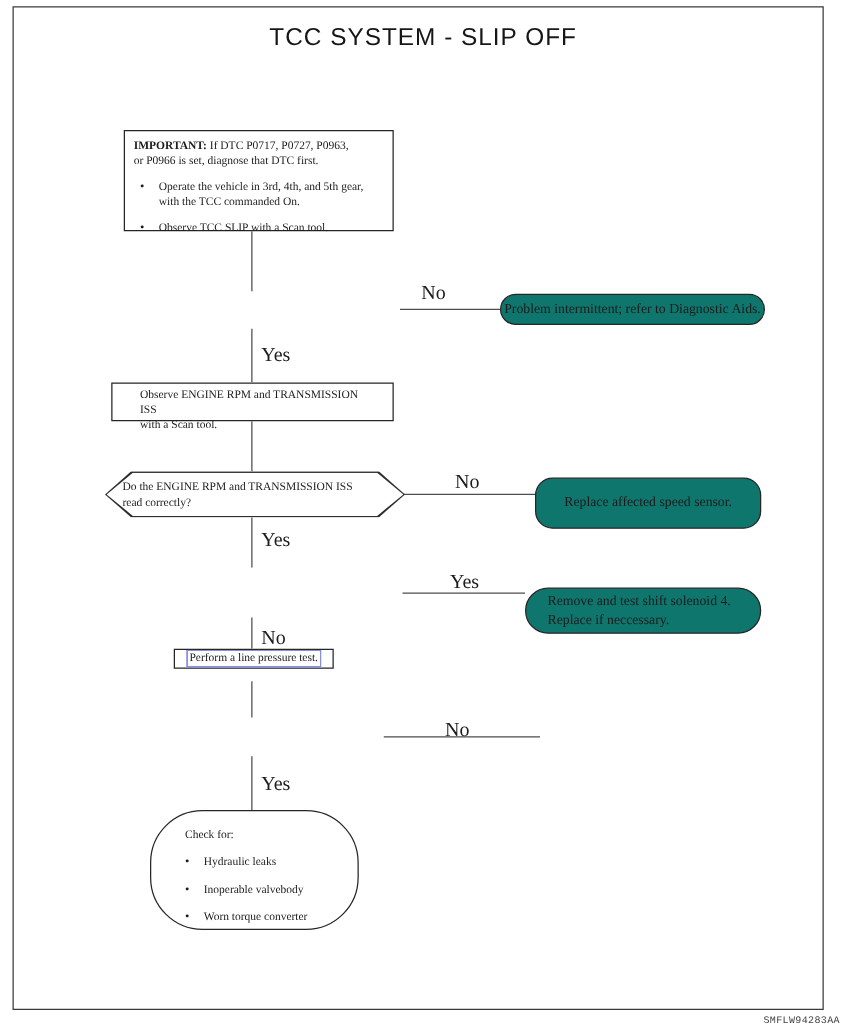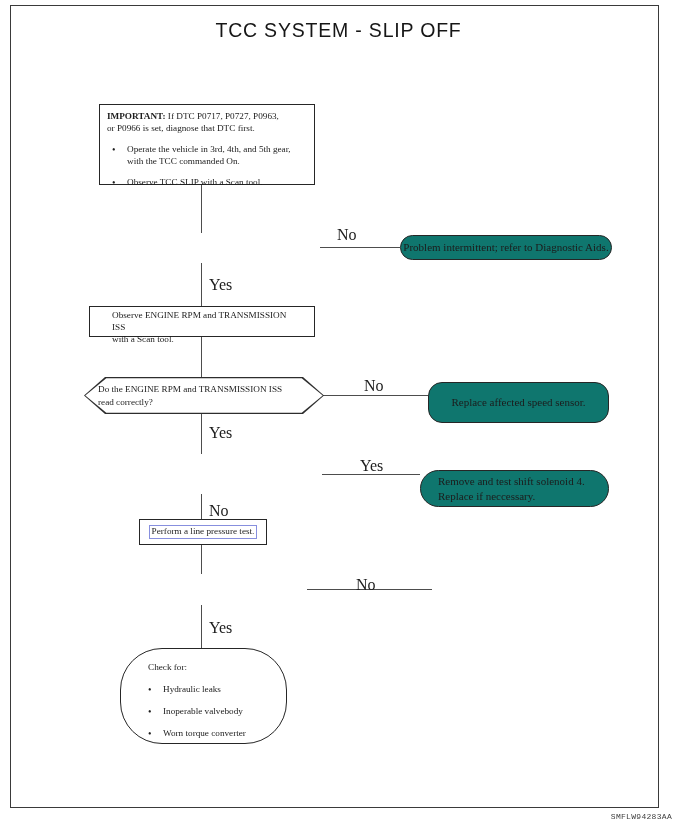--- a/index.html
+++ b/index.html
@@ -121,21 +121,21 @@
   </div>
   <div class="branch" style="left:209px;top:424px;">Yes</div>
 
   <div class="branch" style="left:360px;top:457px;">Yes</div>
   <div class="stadium pre" style="left:420px;top:470px;width:189px;height:37px;border-radius:19px;justify-content:flex-start;text-align:left;padding-left:17px;">
     <span class="pre">Remove and test shift solenoid 4.
 Replace if neccessary.</span>
   </div>
   <div class="branch" style="left:209px;top:502px;">No</div>
 
-  <div class="rect" style="left:139px;top:519px;width:128px;height:26px;display:flex;align-items:center;justify-content:center;">
+  <div class="rect" style="left:139px;top:519px;width:128px;height:16px;display:flex;align-items:center;justify-content:center;">
     <span class="link-sel">Perform a line pressure test.</span>
   </div>
 
   <div class="branch" style="left:356px;top:576px;">No</div>
   <div class="branch" style="left:209px;top:619px;">Yes</div>
 
   <div class="term" style="left:120px;top:648px;width:167px;height:96px;">
     <div class="head">Check for:</div>
     <div class="bullet">
       <span class="dot">•</span>

